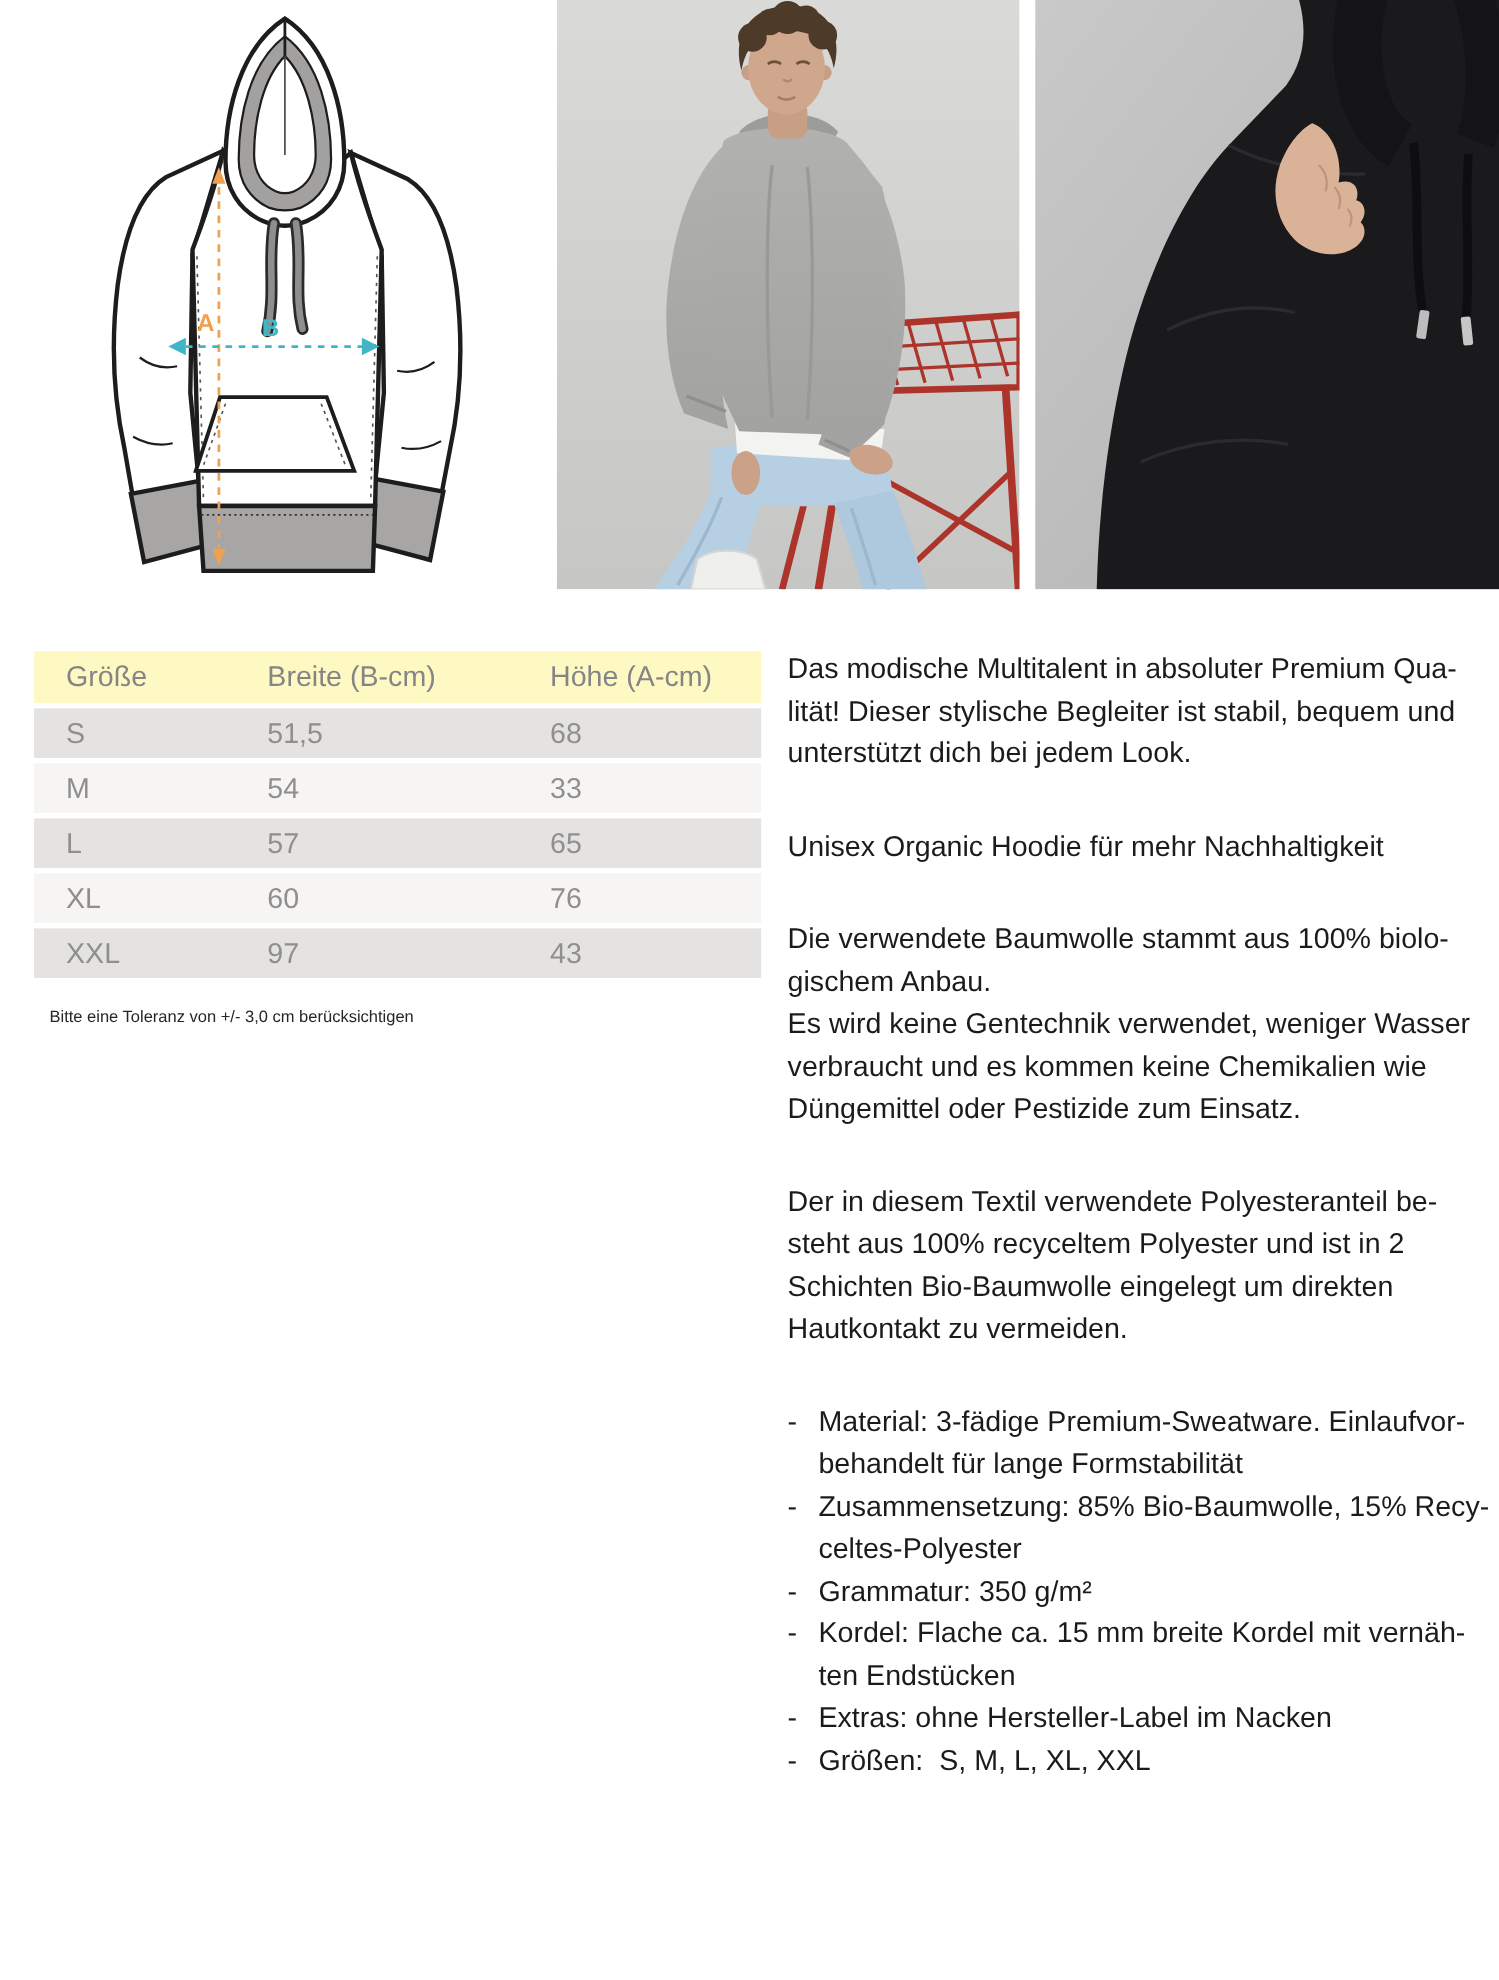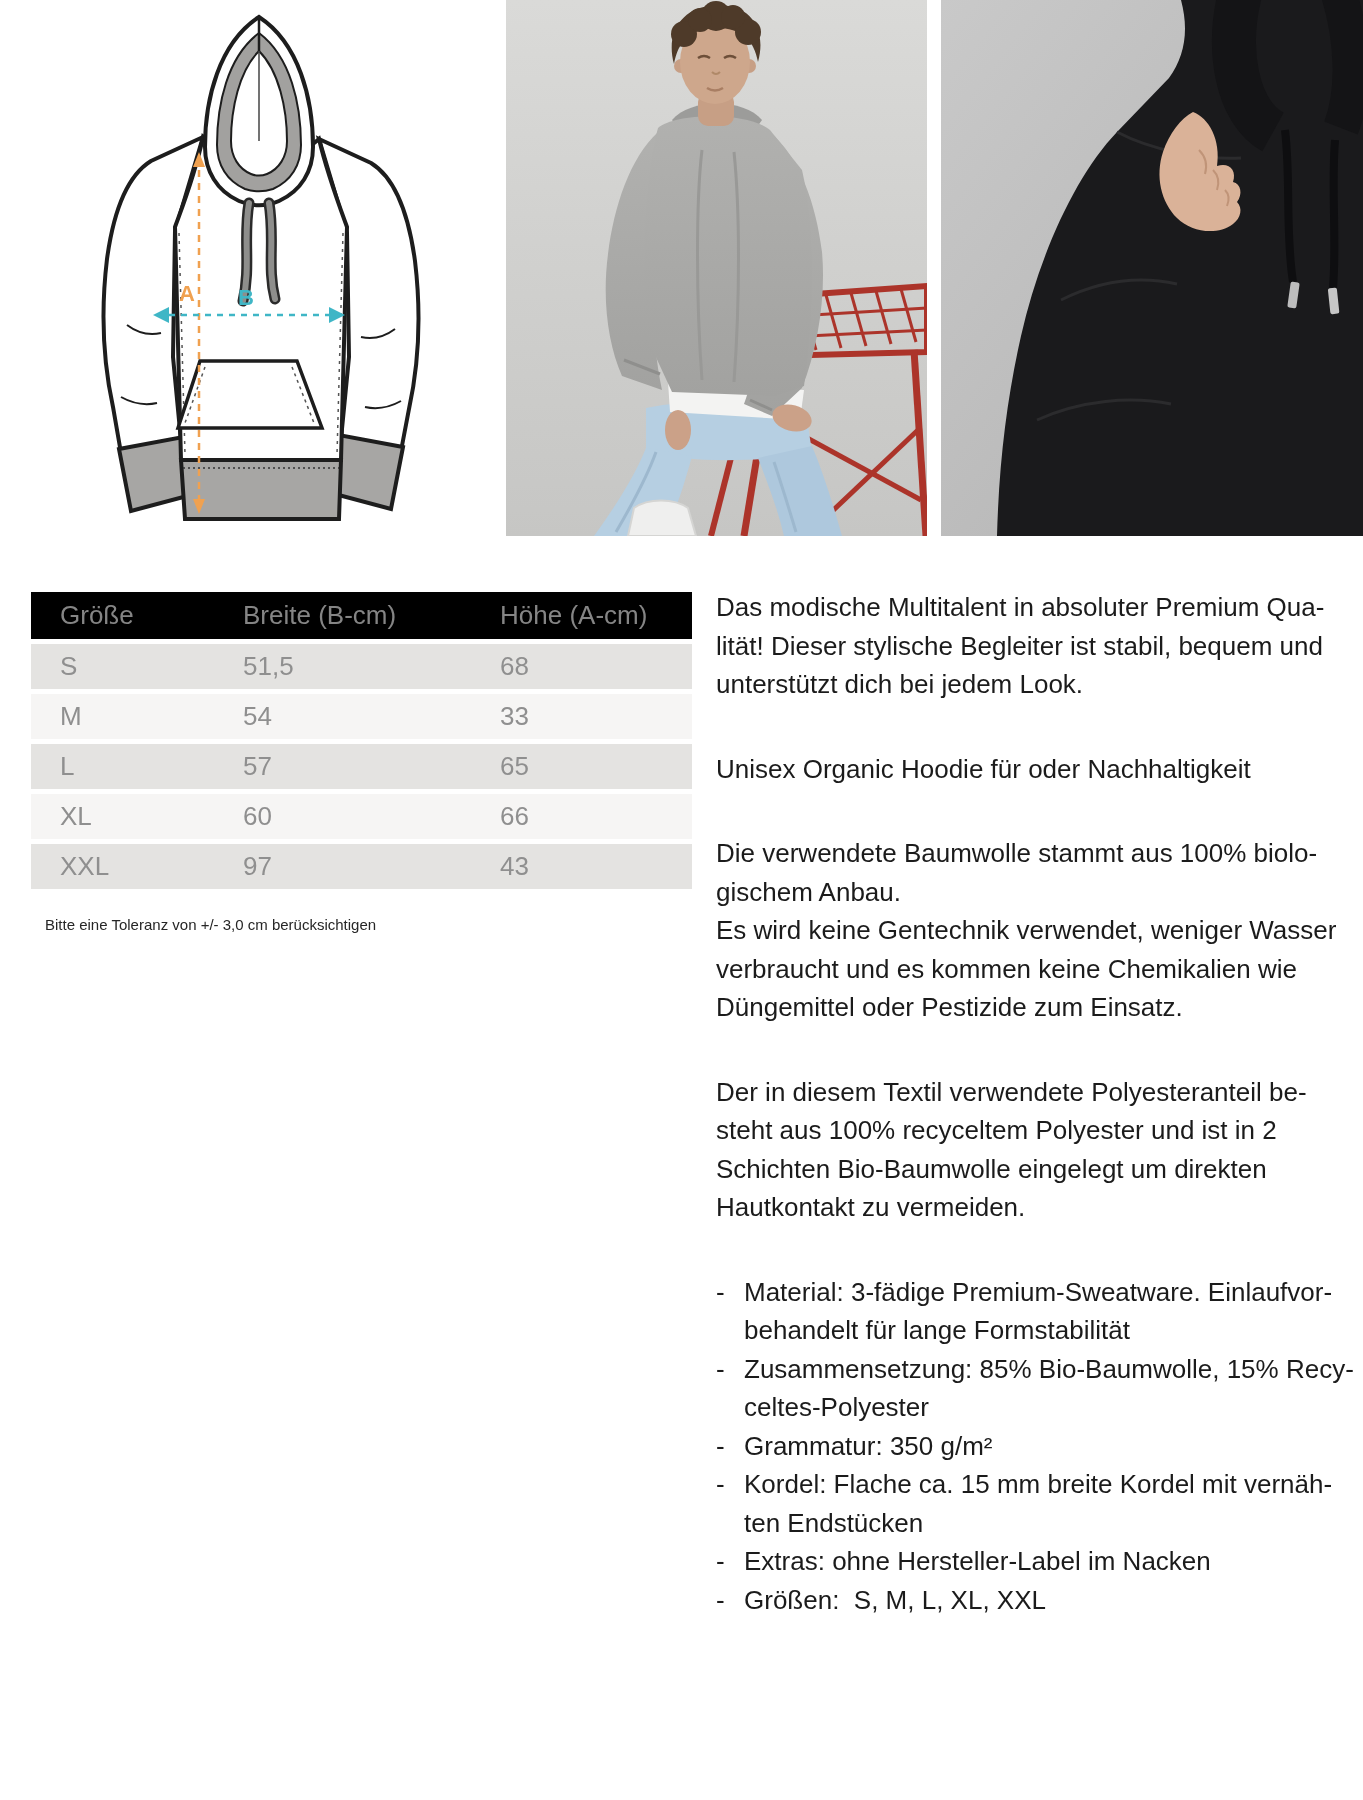--- a/index.html
+++ b/index.html
@@ -14,21 +14,21 @@
   .photo-female{left:941px;width:422px;}
   .photo svg{display:block;}
   
   .size-table{position:absolute;left:31px;top:592px;width:661px;}
   .t-row{
     display:grid;grid-template-columns:212px 257px 192px;
     height:45px;margin-bottom:5px;align-items:center;
     font-size:26px;color:#8f8f8f;
   }
   .t-row > div:first-child{padding-left:29px;}
-  .t-head{background:#000000;height:47px;color:#858585;}
+  .t-head{background:#fef9c3;height:47px;color:#858585;}
   .t-dark{background:#e4e3e1;}
   .t-light{background:#f6f5f4;}
   .tolerance{
     position:absolute;left:45px;top:916px;font-size:15px;color:#262626;
   }
   
   .description{
     position:absolute;left:716px;top:588px;width:645px;
     font-size:26px;line-height:38.5px;color:#1b1b1b;
   }
@@ -238,36 +238,36 @@
     <div>33</div>
   </div>
   <div class="t-row t-dark">
     <div>L</div>
     <div>57</div>
     <div>65</div>
   </div>
   <div class="t-row t-light">
     <div>XL</div>
     <div>60</div>
-    <div>66</div>
+    <div>76</div>
   </div>
   <div class="t-row t-dark">
     <div>XXL</div>
     <div>97</div>
     <div>43</div>
   </div>
 </div>
 
 <div class="tolerance">Bitte eine Toleranz von +/- 3,0 cm berücksichtigen</div>
 
 <div class="description">
   <p>Das modische Multitalent in absoluter Premium Qua-
 lität! Dieser stylische Begleiter ist stabil, bequem und
 unterstützt dich bei jedem Look.</p>
-  <p>Unisex Organic Hoodie für oder Nachhaltigkeit</p>
+  <p>Unisex Organic Hoodie für mehr Nachhaltigkeit</p>
   <p>Die verwendete Baumwolle stammt aus 100% biolo-
 gischem Anbau.
 Es wird keine Gentechnik verwendet, weniger Wasser
 verbraucht und es kommen keine Chemikalien wie
 Düngemittel oder Pestizide zum Einsatz.</p>
   <p>Der in diesem Textil verwendete Polyesteranteil be-
 steht aus 100% recyceltem Polyester und ist in 2
 Schichten Bio-Baumwolle eingelegt um direkten
 Hautkontakt zu vermeiden.</p>
   <ul>

